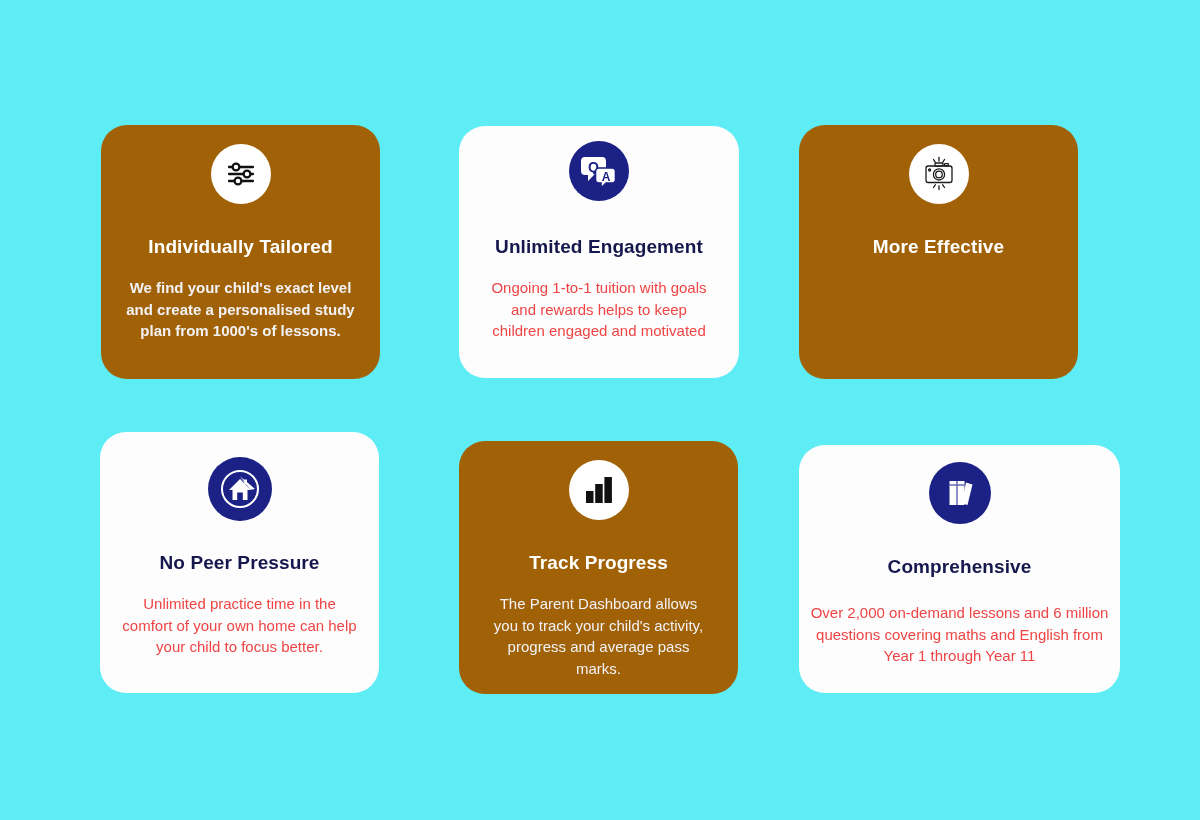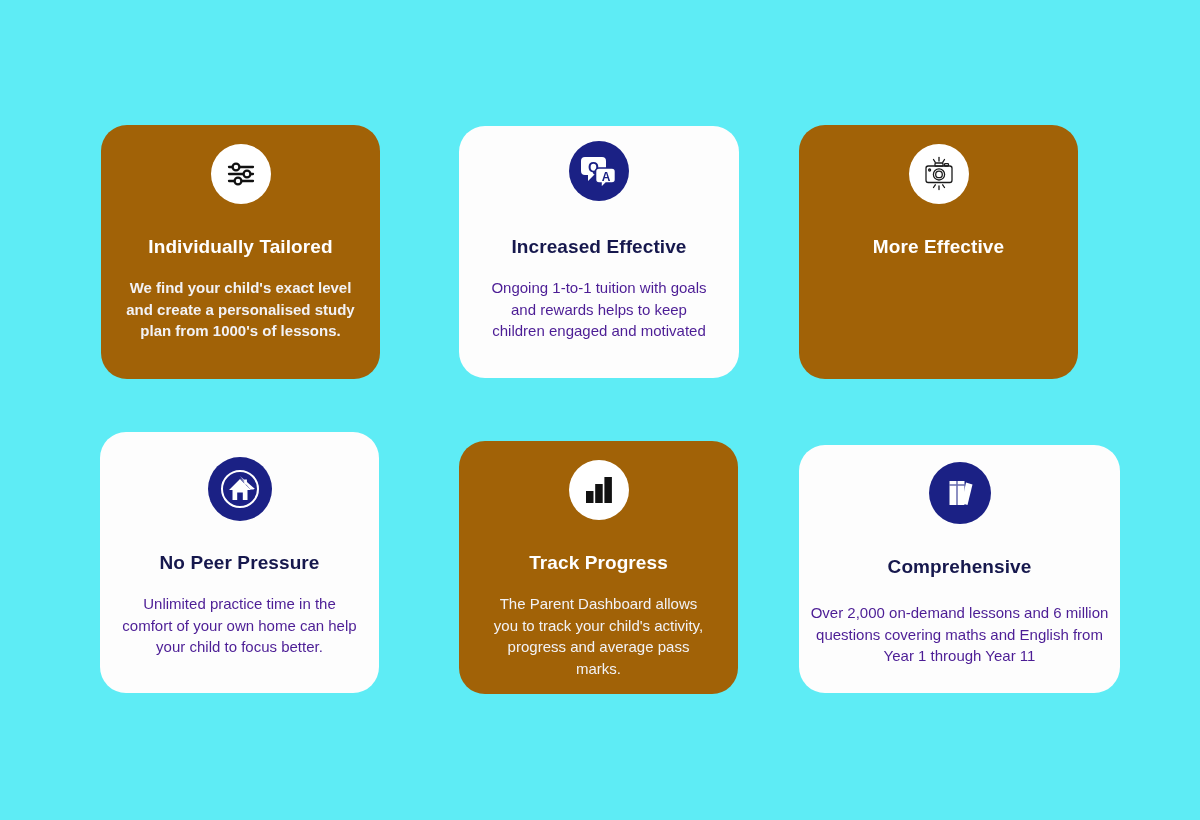--- a/index.html
+++ b/index.html
@@ -80,21 +80,21 @@
   .card-5 .card-title { margin-top: 32px; }
   .card-6 .card-title { margin-top: 32px; }
 
   .card-body {
     font-size: 15px;
     line-height: 21.6px;
     text-align: center;
     padding: 0 14px;
   }
   .dark .card-body { color: #f2f2f6; }
-  .light .card-body { color: #4c1d95; }
+  .light .card-body { color: #ef4444; }
 
   .card-1 .card-body { margin-top: 19px; padding: 0 17px; font-weight: bold; }
   .card-2 .card-body { margin-top: 19px; padding: 0 30px; }
   .card-3 .card-body { margin-top: 16px; padding: 0 14px; }
   .card-4 .card-body { margin-top: 19px; padding: 0 22px; }
   .card-5 .card-body { margin-top: 19px; padding: 0 27px; }
   .card-6 .card-body { margin-top: 24px; padding: 0 0; }
 
   svg { display: block; }
 </style>
@@ -124,21 +124,21 @@
     <div class="icon-wrap blue">
       <svg width="44" height="44" viewBox="0 0 44 44">
 
         <path d="M8 8 h17 a4 4 0 0 1 4 4 v10 a4 4 0 0 1 -4 4 h-8 l-6 6 v-6 h-3 a4 4 0 0 1 -4 -4 v-10 a4 4 0 0 1 4 -4 z" fill="#ffffff"></path>
         <text x="16.5" y="23" font-family="'Liberation Sans', sans-serif" font-size="14" font-weight="bold" fill="#1b2185" text-anchor="middle">Q</text>
 
         <path d="M22 19 h13 a3.5 3.5 0 0 1 3.5 3.5 v8 a3.5 3.5 0 0 1 -3.5 3.5 h-6 l-5 5 v-5 h-2 a3.5 3.5 0 0 1 -3.5 -3.5 v-8 a3.5 3.5 0 0 1 3.5 -3.5 z" fill="#ffffff" stroke="#1b2185" stroke-width="1.6"></path>
         <text x="29" y="31.5" font-family="'Liberation Sans', sans-serif" font-size="12" font-weight="bold" fill="#1b2185" text-anchor="middle">A</text>
       </svg>
     </div>
-    <div class="card-title">Increased Effective</div>
+    <div class="card-title">Unlimited Engagement</div>
     <div class="card-body">Ongoing 1-to-1 tuition with goals and rewards helps to keep children engaged and motivated</div>
   </div>
 
   <div class="card dark card-3">
     <div class="icon-wrap white">
       <svg width="38" height="38" viewBox="0 0 38 38">
         <g stroke="#1b1b1b" stroke-width="1.3" fill="none" stroke-linecap="round">
 
           <line x1="19" y1="2.5" x2="19" y2="6"></line>
           <line x1="13.5" y1="4.5" x2="15.3" y2="7.3"></line>

